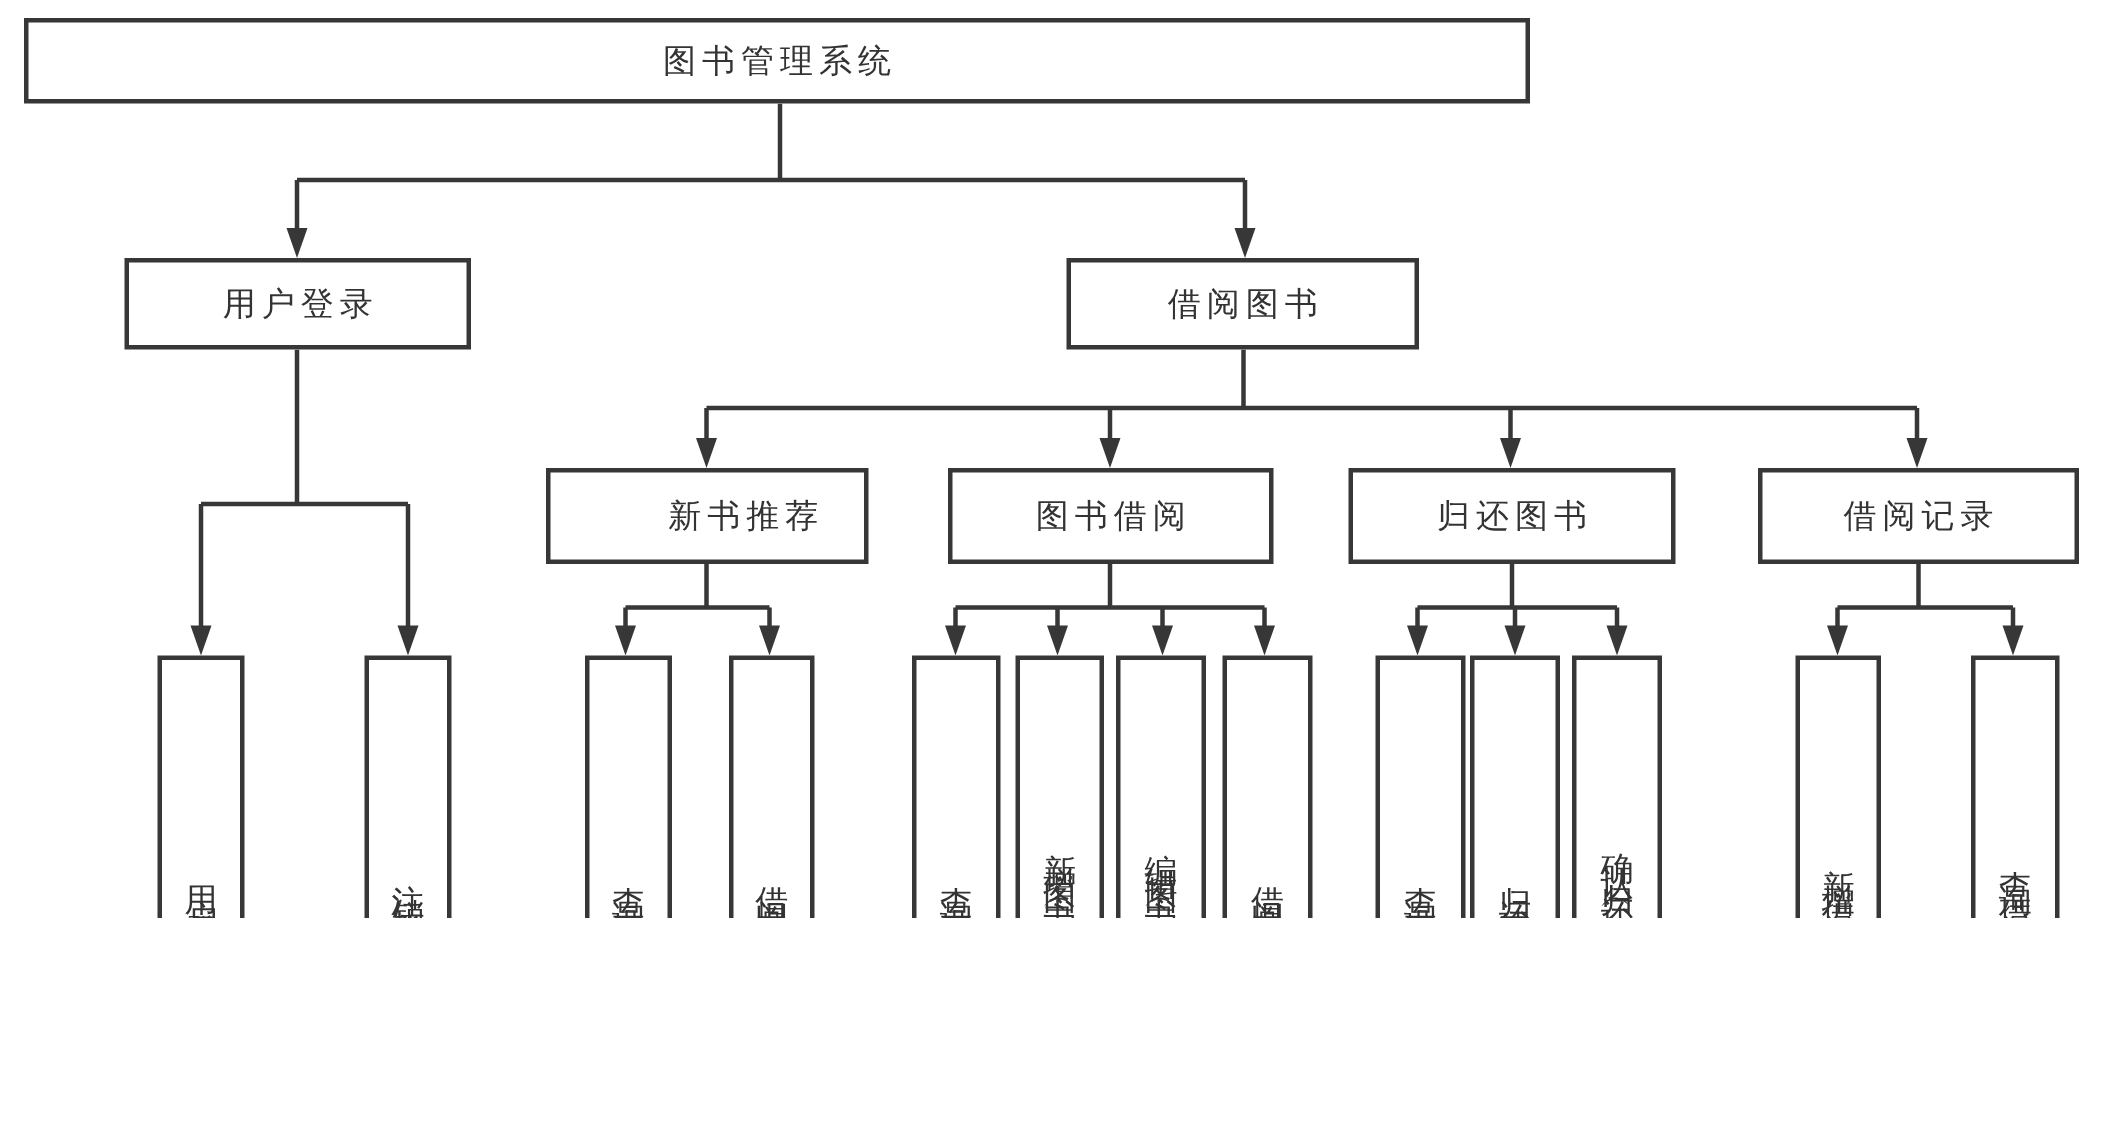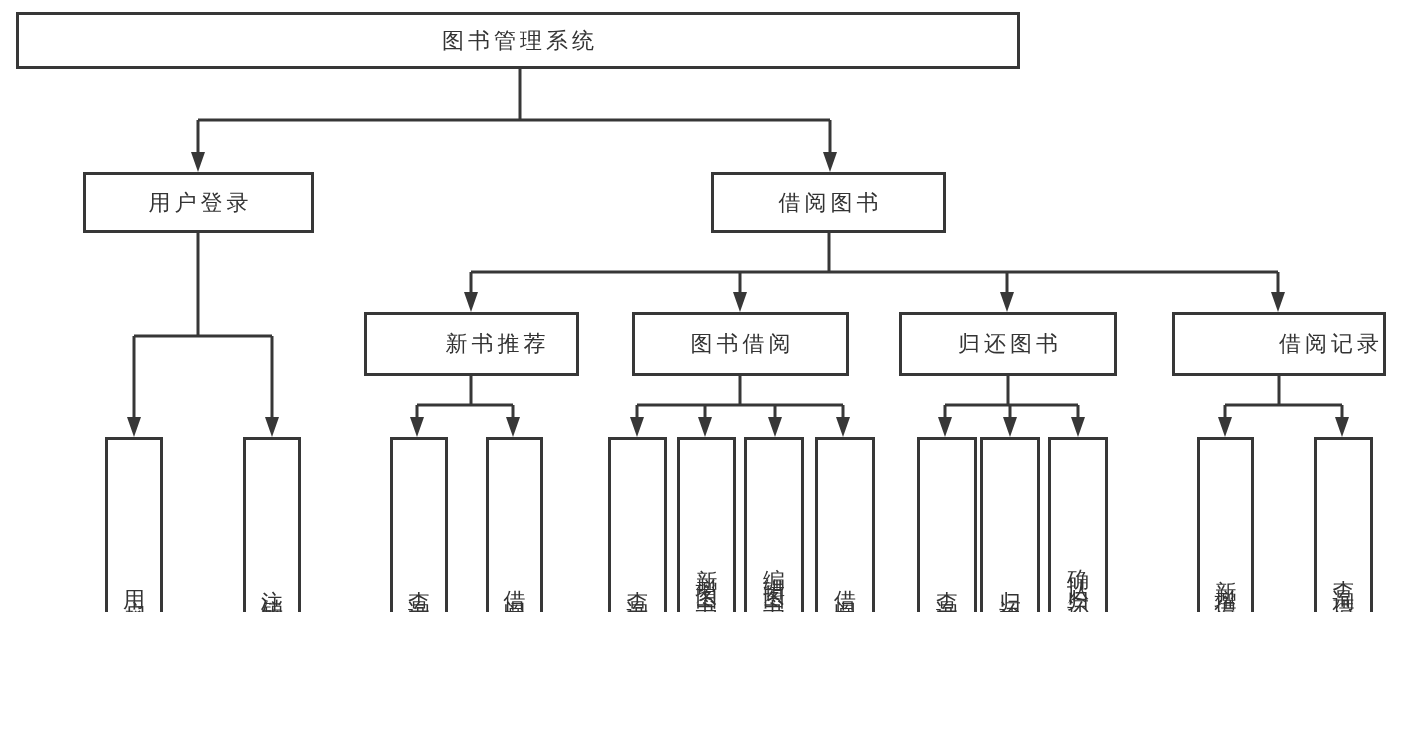--- a/index.html
+++ b/index.html
@@ -126,21 +126,21 @@
 
   <div class="node h" id="n-new_book_rec" style="left: 364px; top: 312px; width: 215px; height: 64px; padding-left: 48px;">
     <span>新书推荐</span>
   </div>
   <div class="node h" id="n-book_borrow" style="left: 632px; top: 312px; width: 217px; height: 64px; text-align: center;">
     <span>图书借阅</span>
   </div>
   <div class="node h" id="n-current_borrow" style="left: 899px; top: 312px; width: 218px; height: 64px;">
     <span>归还图书</span>
   </div>
-  <div class="node h" id="n-borrow_records" style="left: 1172px; top: 312px; width: 214px; height: 64px; justify-content: flex-end;">
+  <div class="node h" id="n-borrow_records" style="left: 1172px; top: 312px; width: 214px; height: 64px;">
     <span>借阅记录</span>
   </div>
 
   <div class="node v" id="n-user_login_leaf" style="left: 105px; top: 437px; width: 58px; height: 299px;">
     <span>用户登录</span>
   </div>
   <div class="node v" id="n-logout_leaf" style="left: 243px; top: 437px; width: 58px; height: 299px;">
     <span>注销登录</span>
   </div>
 

